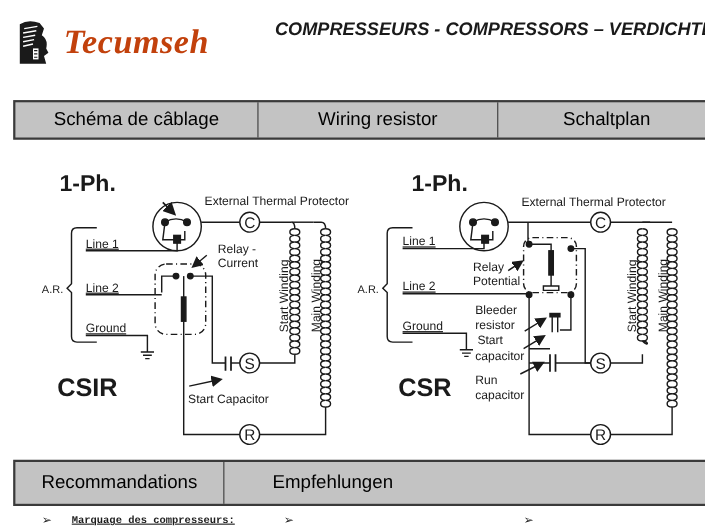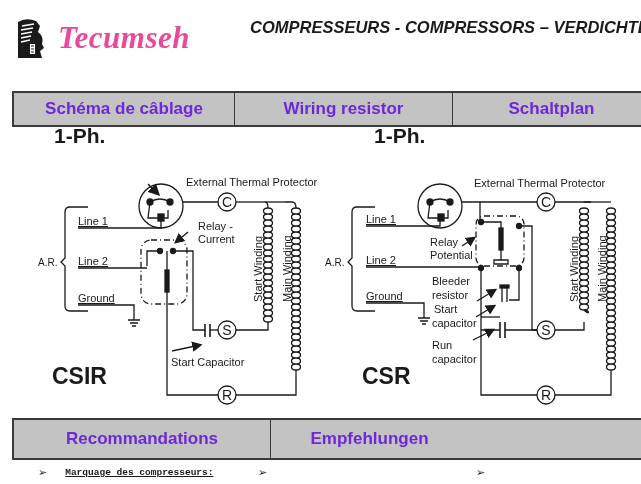--- a/index.html
+++ b/index.html
@@ -1,27 +1,27 @@
 <!DOCTYPE html>
 <html><head>
 <meta charset="utf-8">
 <style>
   html, body { margin:0; padding:0; background:#fff; }
   body { width:641px; height:484px; position:relative; overflow:hidden; font-family:"Liberation Sans", sans-serif; color:#1a1a1a; }
   .logo { position:absolute; left:14px; top:18px; width:160px; height:44px; }
-  .logo-text { position:absolute; left:58px; top:20px; font-family:"Liberation Serif", serif; font-style:italic; font-weight:bold; font-size:31px; letter-spacing:0.5px; color:#ec4899; }
+  .logo-text { position:absolute; left:58px; top:20px; font-family:"Liberation Serif", serif; font-style:italic; font-weight:bold; font-size:31px; letter-spacing:0.5px; color:#c2410c; }
   .doc-title { position:absolute; left:250px; top:18px; font-weight:bold; font-style:italic; font-size:16.5px; white-space:nowrap; color:#1a1a1a; }
   .band { position:absolute; left:12px; width:640px; height:36px; background:#c3c3c3; border:2px solid #3a3a3a; box-sizing:border-box; display:flex; }
-  .band .cell { display:flex; align-items:center; justify-content:center; font-weight:bold; font-size:17px; color:#6d28d9; border-right:1.5px solid #3a3a3a; box-sizing:border-box; }
+  .band .cell { display:flex; align-items:center; justify-content:center; font-weight:normal; font-size:17px; color:#000000; border-right:1.5px solid #3a3a3a; box-sizing:border-box; }
   .band .cell:last-child { border-right:none; }
   .band1 { top:91px; }
   .band2 { top:418px; height:42px; }
   .band2 .cell { font-size:17px; }
-  .ph { position:absolute; top:124px; font-weight:bold; font-size:21px; }
-  .model { position:absolute; font-weight:bold; font-size:23px;margin-top:24px; }
+  .ph { position:absolute; top:156px; font-weight:bold; font-size:21px; }
+  .model { position:absolute; font-weight:bold; font-size:23px; }
   .bullet-row { position:absolute; top:466px; font-size:10px; display:flex; align-items:center; }
   .bullet-row .arrow { margin-right:18px; font-size:11px; }
   .bullet-row .lbl { font-weight:bold; text-decoration:underline; font-family:Liberation Mono, monospace; font-size:9.5px; }
   svg.diagram { position:absolute; left:0; top:160px; }
   svg text { font-family:"Liberation Sans", sans-serif; fill:#1a1a1a; }
 </style>
 </head>
 <body>
 
 <div class="logo">
@@ -193,21 +193,21 @@
     <text x="546" y="400" font-size="14" text-anchor="middle">R</text>
     <text x="0" y="0" font-size="11" transform="translate(578 302) rotate(-90)">Start Winding</text>
     <text x="0" y="0" font-size="11" transform="translate(606 302) rotate(-90)">Main Winding</text>
   </g>
 </svg>
 
 <div class="model" style="left:52px; top:339px">CSIR</div>
 <div class="model" style="left:362px; top:339px">CSR</div>
 
 <div class="band band2">
-  <div class="cell" style="width:257px">Recommandations</div>
+  <div class="cell" style="width:190px">Recommandations</div>
   <div class="cell" style="width:197px">Empfehlungen</div>
 </div>
 
 <div class="bullet-row" style="left:38px">
   <span class="arrow">➢</span>
   <span class="lbl">Marquage des compresseurs:</span>
 </div>
 <div class="bullet-row" style="left:258px">
   <span class="arrow">➢</span>
 </div>

